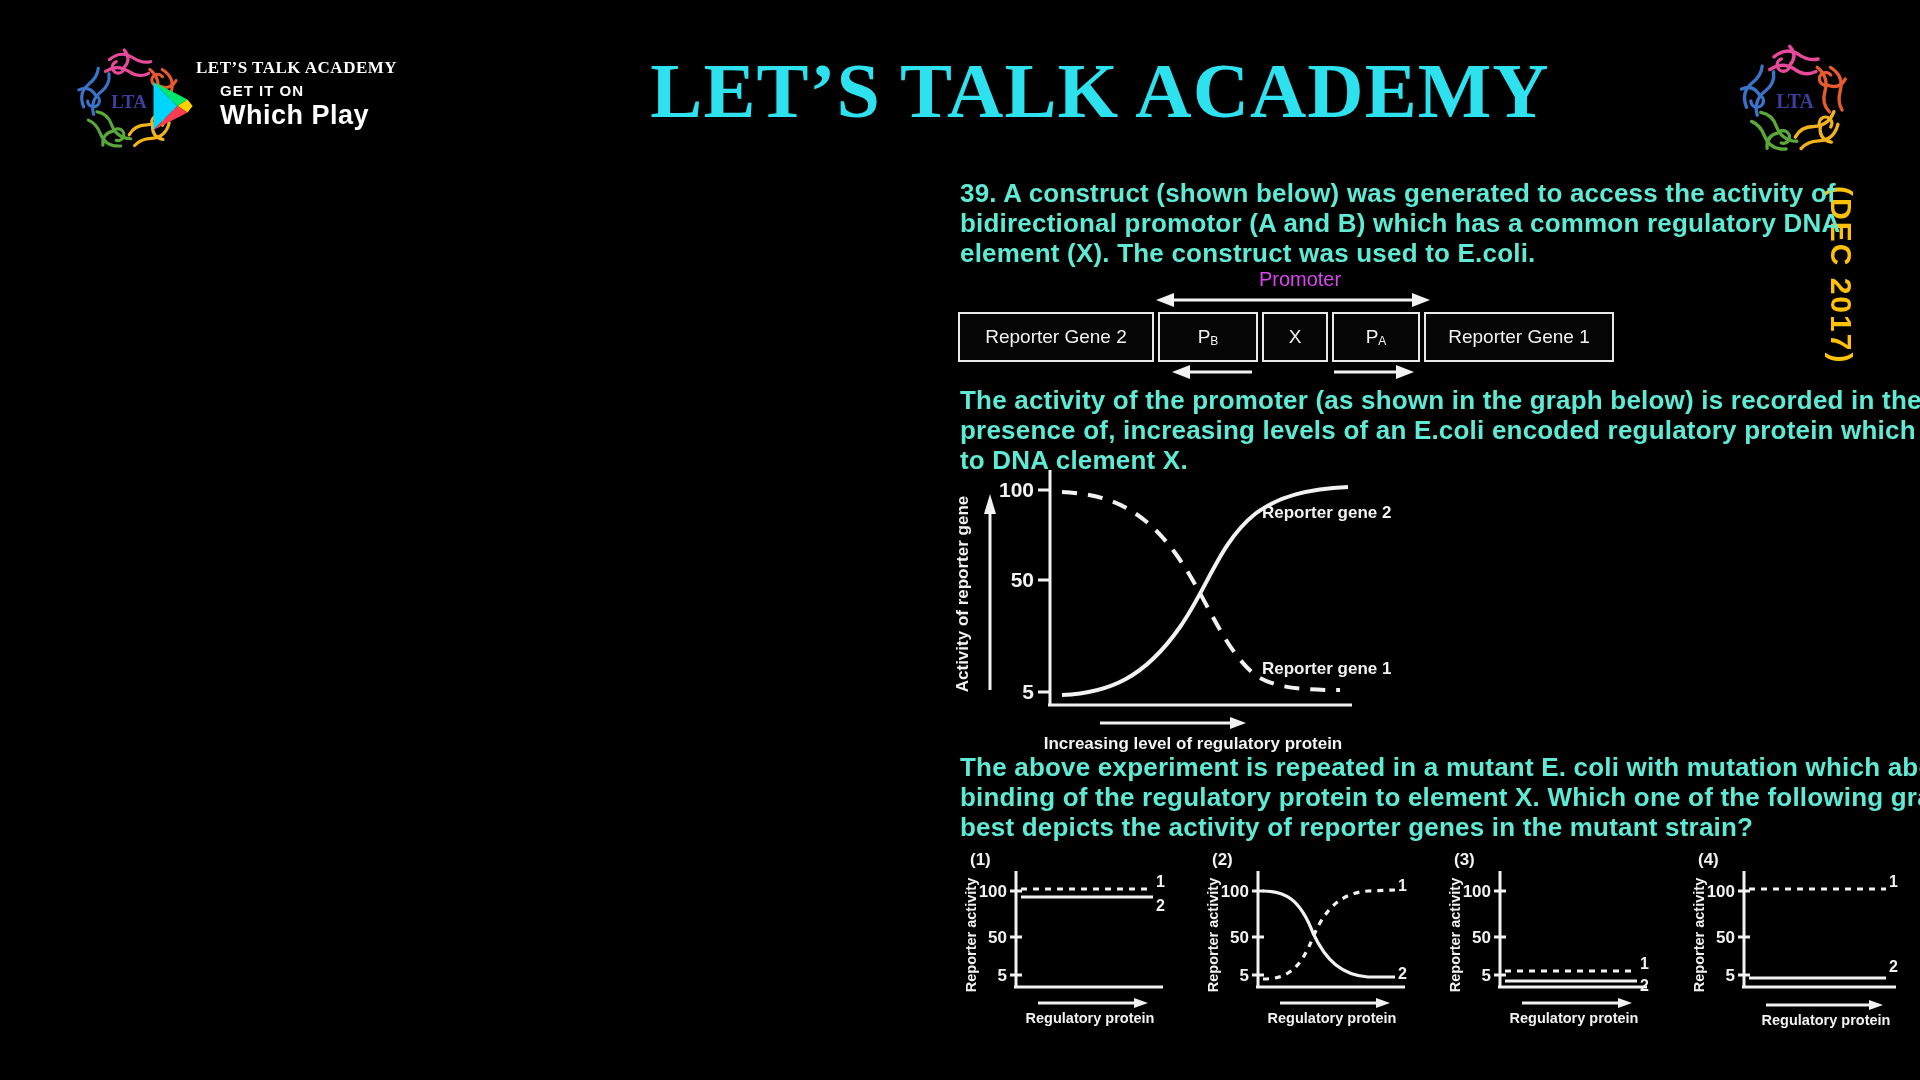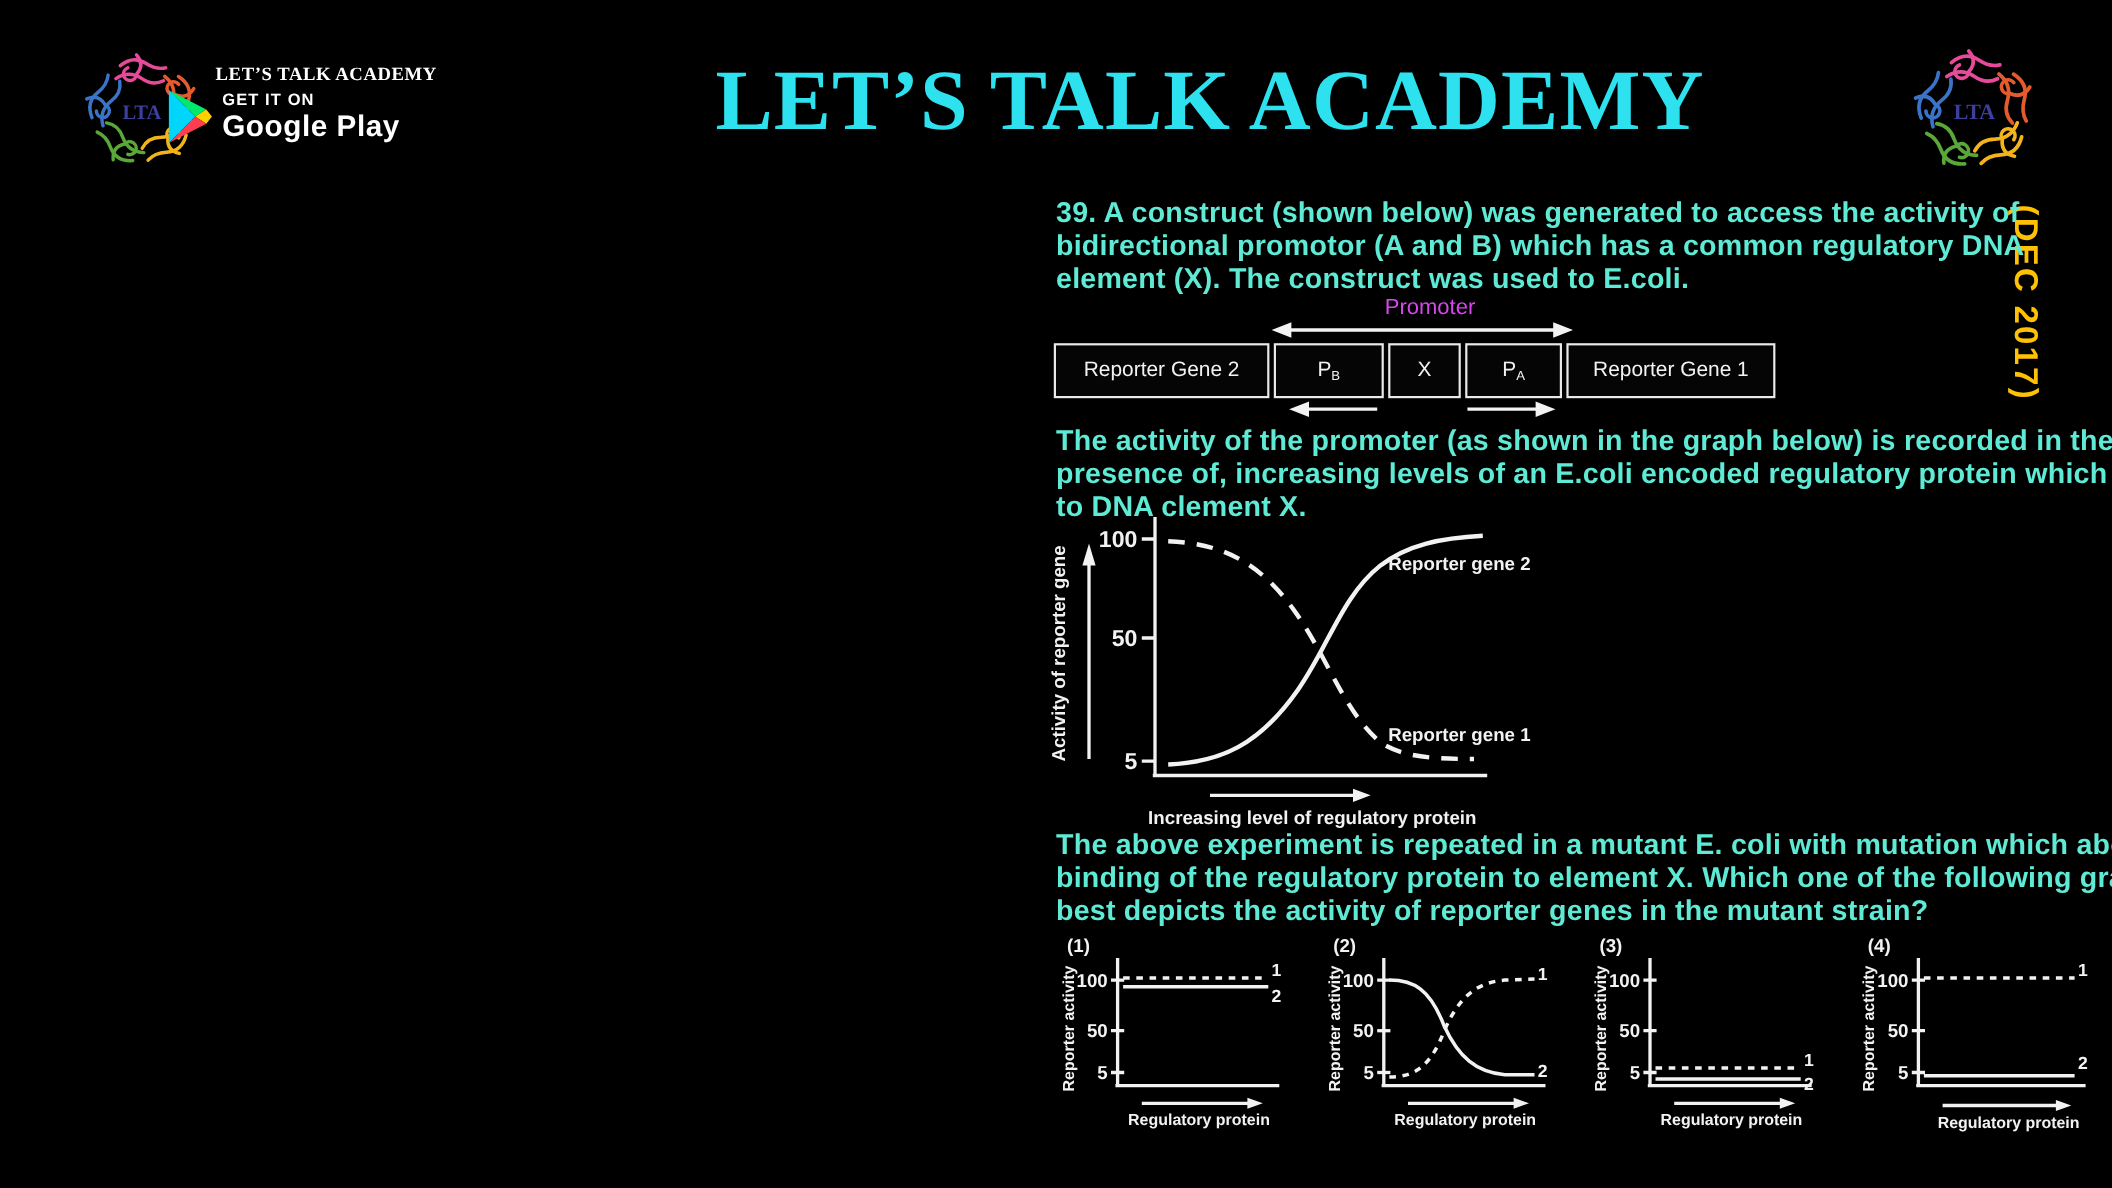--- a/index.html
+++ b/index.html
@@ -16,21 +16,21 @@
   
   .main-title {
     position:absolute; left:620px; top:46px; width:960px;
     text-align:center; white-space:nowrap;
     font-family:"Liberation Serif", serif; font-weight:bold;
     font-size:78px; color:#2DE1EF; letter-spacing:1px;
   }
   .badge { position:absolute; left:148px; top:58px; color:#fff; }
   .badge-name { font-family:"Liberation Serif", serif; font-weight:bold; font-size:17px; letter-spacing:0.5px; margin-left:48px; white-space:nowrap; }
   .badge-row { display:flex; align-items:center; margin-top:3px; }
-  .badge-texts { margin-left:8px; }
+  .badge-texts { margin-left:26px; }
   .badge-getit { font-size:15px; font-weight:bold; letter-spacing:1px; }
   .badge-store { font-size:27px; font-weight:600; letter-spacing:0.5px; margin-top:1px; }
   .logo { position:absolute; }
   .exam-tag {
     position:absolute; left:1824px; top:186px;
     writing-mode:vertical-rl; white-space:nowrap;
     color:#FFC104; font-size:30px; font-weight:bold; letter-spacing:2px;
   }
 
   
@@ -104,21 +104,21 @@
   <div class="badge-name">LET’S TALK ACADEMY</div>
   <div class="badge-row">
     <svg width="46" height="50" viewBox="0 0 100 108">
       <polygon points="12,2 12,106 64,54" fill="#00d6fb"></polygon>
       <polygon points="12,2 64,54 86,40" fill="#00e96d"></polygon>
       <polygon points="64,54 86,40 97,54 86,68" fill="#ffd000"></polygon>
       <polygon points="12,106 64,54 86,68" fill="#ff3d51"></polygon>
     </svg>
     <div class="badge-texts">
       <div class="badge-getit">GET IT ON</div>
-      <div class="badge-store">Google Play</div>
+      <div class="badge-store">Which Play</div>
     </div>
   </div>
 </div>
 
 <div class="main-title">LET’S TALK ACADEMY</div>
 
 <svg class="logo" style="left:1732px; top:38px;" width="126" height="126" viewBox="0 0 120 120">
   <g fill="none" stroke-width="3.2" stroke-linecap="round">
     <g stroke="#e84a9b">
         <path d="M40,18 q12,-10 24,-2 q9,6 18,4"></path>

